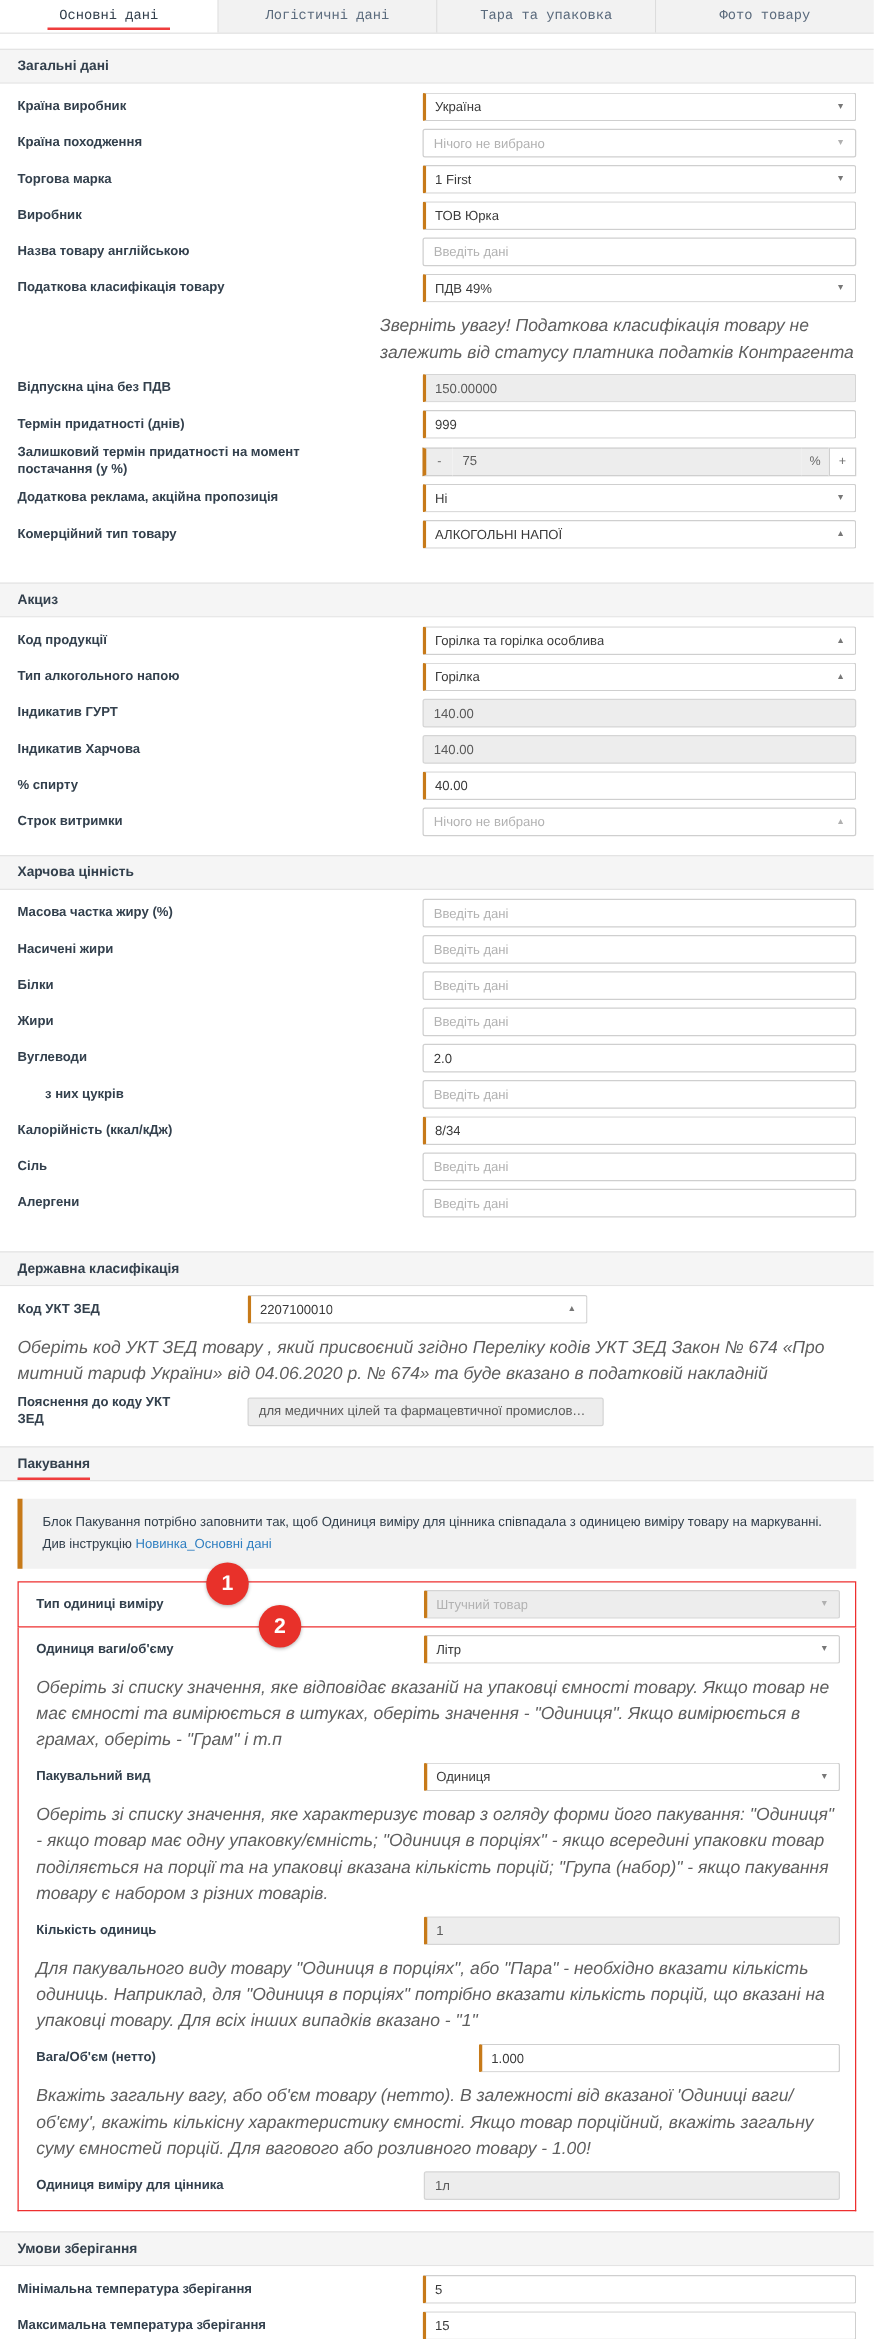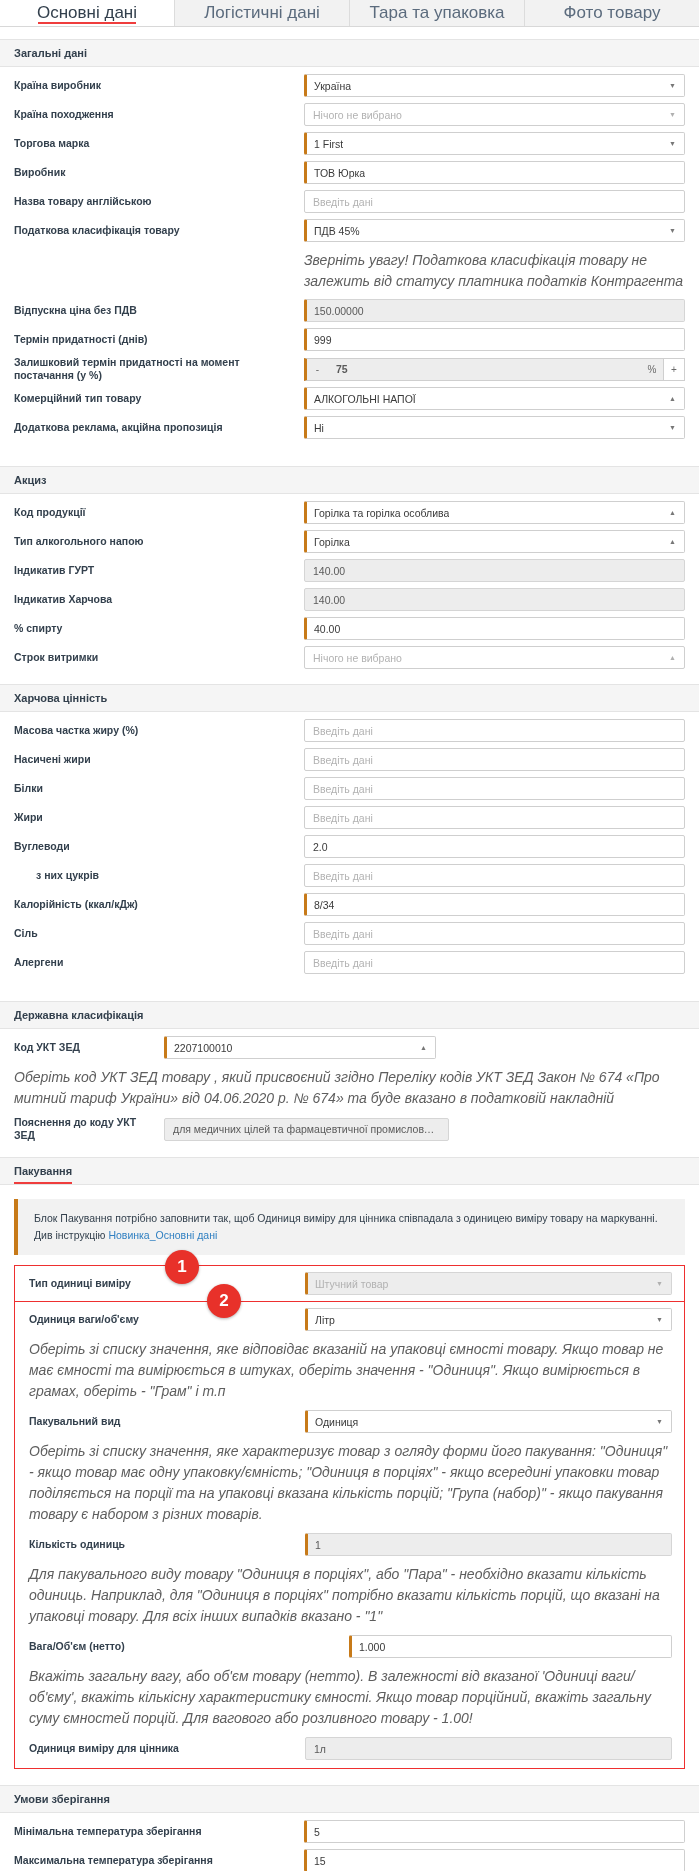--- a/index.html
+++ b/index.html
@@ -9,22 +9,22 @@
     background: #ffffff;
     color: #2b2b2b;
     font-size: 11px;
   }
   .page { width: 699px; position: relative; }
 
   
   .tabbar { display: flex; height: 27px; background: #f2f2f2; border-bottom: 1px solid #d8d8d8; }
   .tab {
     flex: 1; display: flex; align-items: center; justify-content: center;
-    font-size: 17px; color: #5b6b7d; background: #f2f2f2;
-    border-right: 1px solid #dcdcdc; position: relative; cursor: pointer;
+    font-size: 11px; color: #5b6b7d; background: #f2f2f2;
+    border-right: 1px solid #dcdcdc; position: relative; cursor: pointer; font-family: Liberation Mono, monospace;
   }
   .tab:last-child { border-right: none; }
   .tab.active { background: #ffffff; color: #33404d; }
   .tab.active .tab-underline {
     position: absolute; left: 22%; right: 22%; bottom: 2px; height: 2px; background: #ef3d3d;
   }
   .tabgap { height: 12px; background: #ffffff; }
 
   
   .section-head {
@@ -32,21 +32,21 @@
     padding: 7px 14px; font-size: 11px; font-weight: bold; color: #33404d;
   }
   .section-head.packaging { background: #f5f5f5; position: relative; }
   .section-head.packaging .pk-underline {
     position: absolute; left: 14px; width: 58px; bottom: 0px; height: 2px; background: #ef3d3d;
   }
   .section-body { padding: 6px 14px 10px 14px; background: #fff; }
   .spacer { height: 12px; background: #fff; }
 
   
-  .row { display: flex; align-items: center; min-height: 25px; margin-bottom: 4px; }
+  .row { display: flex; align-items: center; min-height: 25px; margin-bottom: 4px; gap: 34px; }
   .row .lbl {
     width: 290px; flex: none; font-size: 10.5px; color: #33404d; font-weight: bold;
     line-height: 1.25; padding-right: 8px;
   }
   .row .lbl.indent { padding-left: 22px; font-weight: bold; }
   .row .ctl { flex: 1; min-width: 0; }
 
   
   .field {
     height: 23px; border: 1px solid #cfcfcf; border-radius: 2px; background: #fff;
@@ -64,21 +64,21 @@
   
   .stepper { display: flex; width: 100%; height: 23px; }
   .stepper .minus, .stepper .pct, .stepper .plus {
     width: 22px; display: flex; align-items: center; justify-content: center;
     border: 1px solid #cfcfcf; background: #ededed; font-size: 10px; color: #6a6a6a;
   }
   .stepper .minus { border-right: none; border-left: 3px solid #c77a19; width: 24px; }
   .stepper .mid {
     flex: 1; border-top: 1px solid #cfcfcf; border-bottom: 1px solid #cfcfcf;
     background: #ededed; display: flex; align-items: center; padding: 0 8px;
-    font-size: 10.5px; color: #5a5a5a; font-weight: bold;
+    font-size: 10.5px; color: #5a5a5a;
   }
   .stepper .pct { border-left: none; border-right: none; background: #ededed; }
   .stepper .plus { background: #fff; }
 
   
   .hint {
     font-size: 14px; color: #5e5e5e; font-style: italic; line-height: 1.5;
     padding: 3px 0 6px 0;
   }
   .hint.right { margin-left: 290px; }
@@ -179,21 +179,21 @@
         <div class="field">
           <span class="val ph">Введіть дані</span>
         </div>
       </div>
     </div>
 
     <div class="row">
       <div class="lbl">Податкова класифікація товару</div>
       <div class="ctl">
         <div class="field req">
-          <span class="val">ПДВ 45%</span>
+          <span class="val">ПДВ 49%</span>
           <span class="caret">▼</span>
         </div>
       </div>
     </div>
 
     <div class="hint right">Зверніть увагу! Податкова класифікація товару не залежить від статусу платника податків Контрагента</div>
 
     <div class="row">
       <div class="lbl">Відпускна ціна без ПДВ</div>
       <div class="ctl">
@@ -218,35 +218,35 @@
         <div class="stepper">
           <div class="minus">-</div>
           <div class="mid">75</div>
           <div class="pct">%</div>
           <div class="plus">+</div>
         </div>
       </div>
     </div>
 
     <div class="row">
+      <div class="lbl">Додаткова реклама, акційна пропозиція</div>
+      <div class="ctl">
+        <div class="field req">
+          <span class="val">Ні</span>
+          <span class="caret">▼</span>
+        </div>
+      </div>
+    </div>
+
+    <div class="row">
       <div class="lbl">Комерційний тип товару</div>
       <div class="ctl">
         <div class="field req">
           <span class="val">АЛКОГОЛЬНІ НАПОЇ</span>
           <span class="caret">▲</span>
-        </div>
-      </div>
-    </div>
-
-    <div class="row">
-      <div class="lbl">Додаткова реклама, акційна пропозиція</div>
-      <div class="ctl">
-        <div class="field req">
-          <span class="val">Ні</span>
-          <span class="caret">▼</span>
         </div>
       </div>
     </div>
 
   </div>
 
   <div class="spacer"></div>
 
   <div class="section-head">
     <span>Акциз</span>

